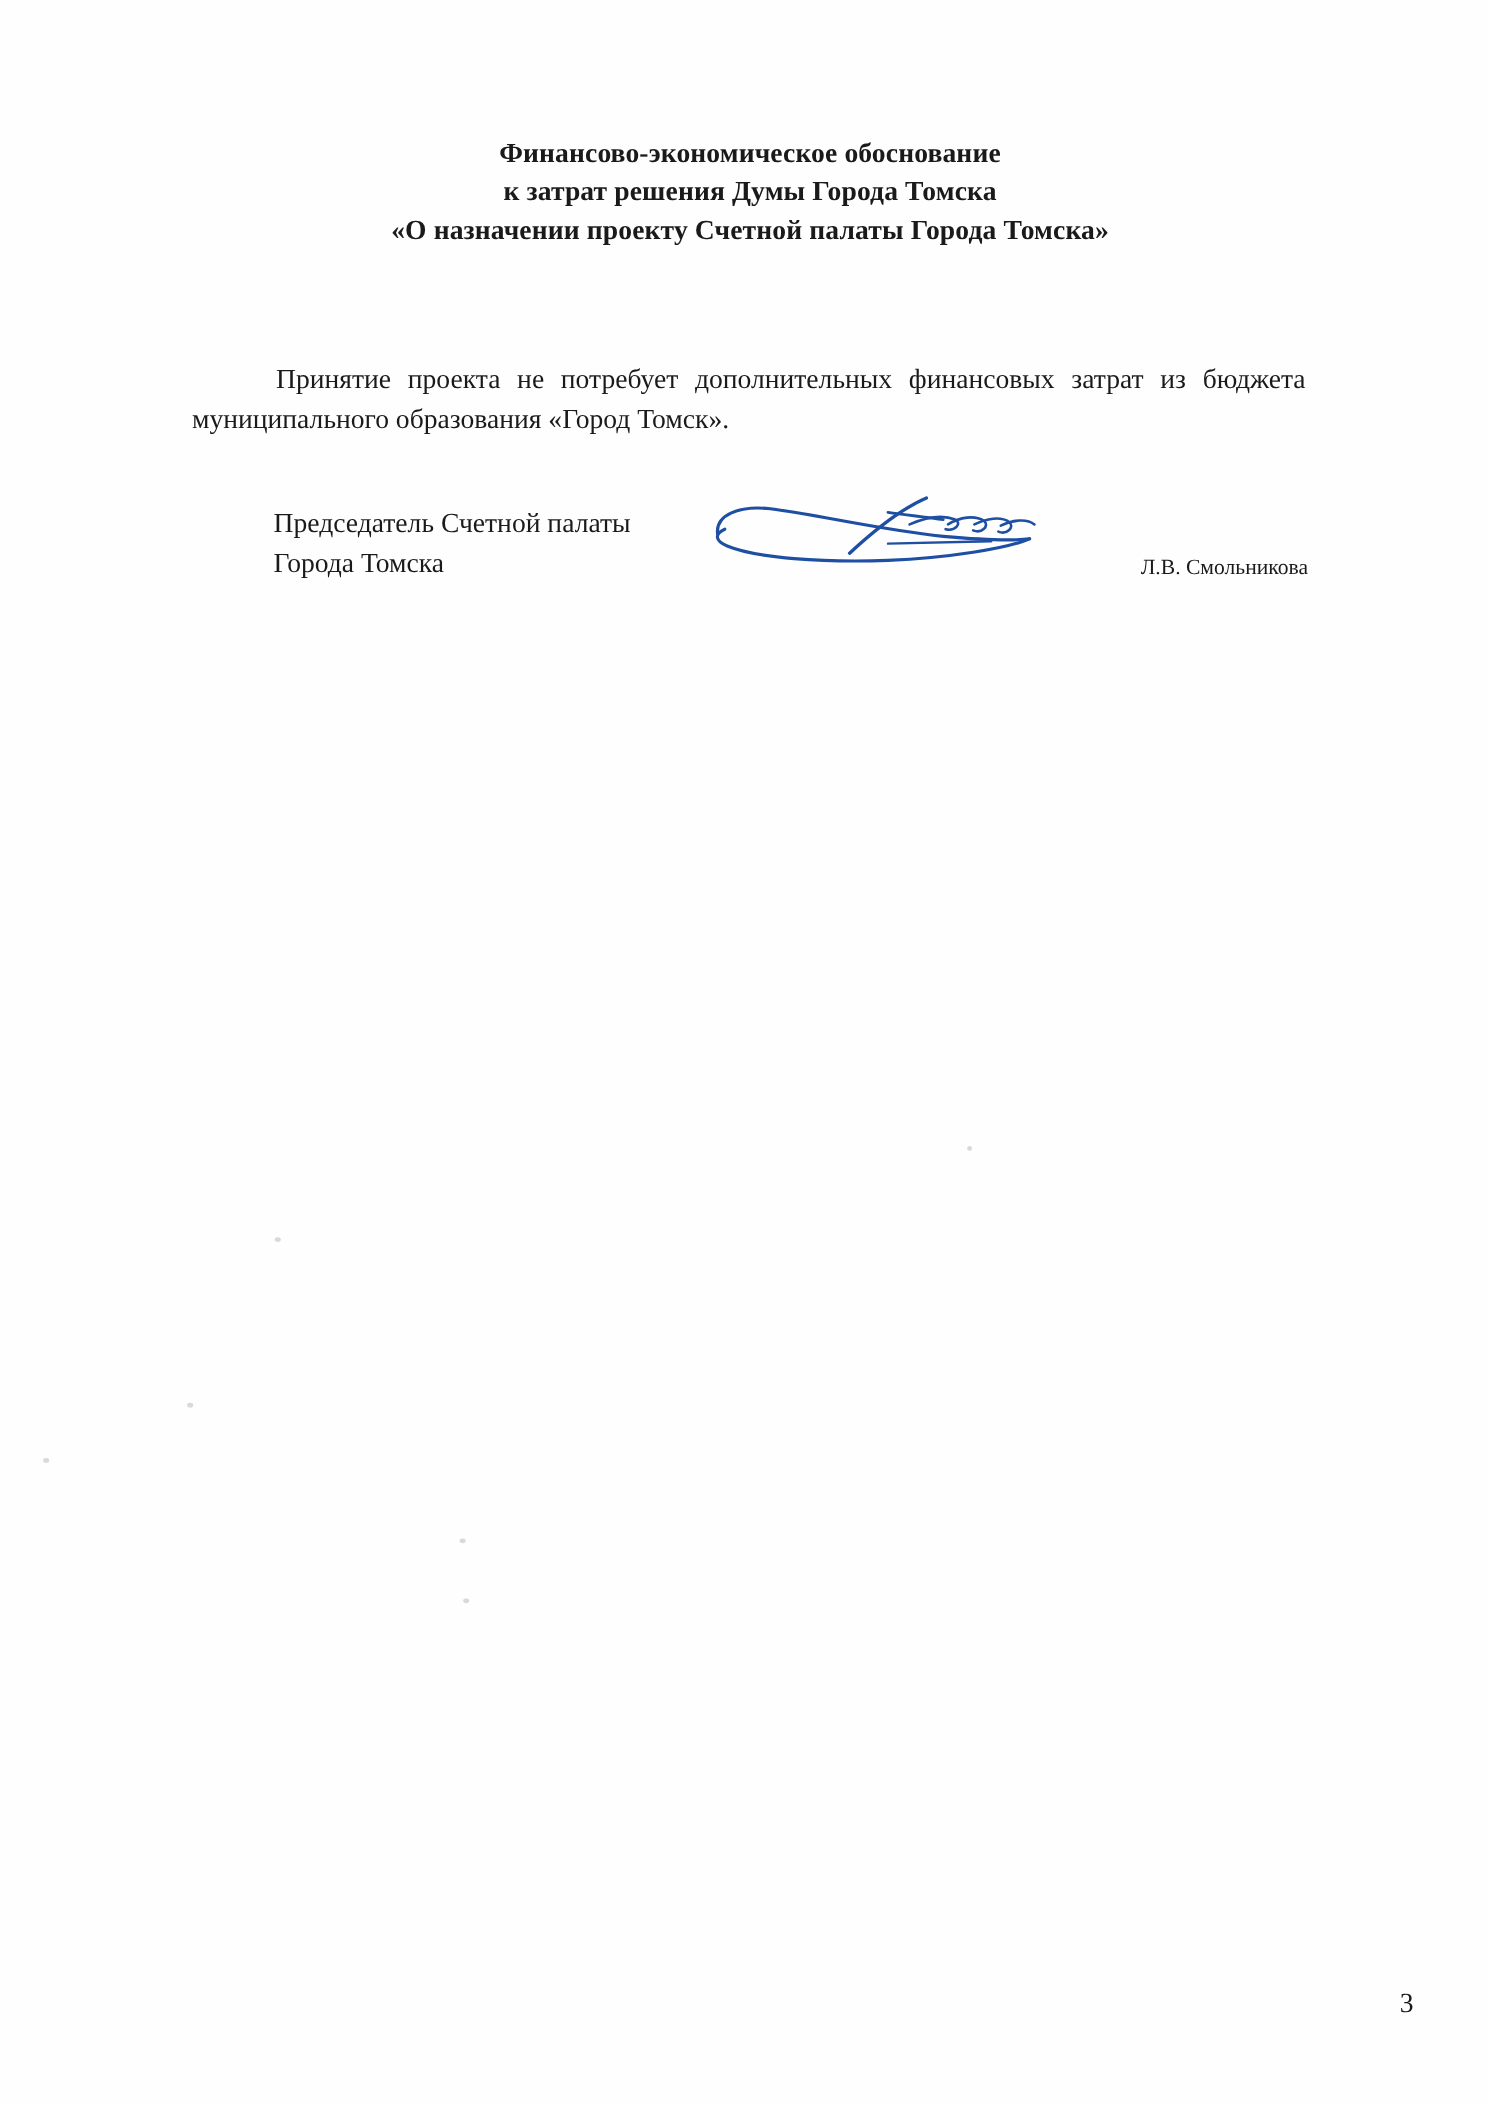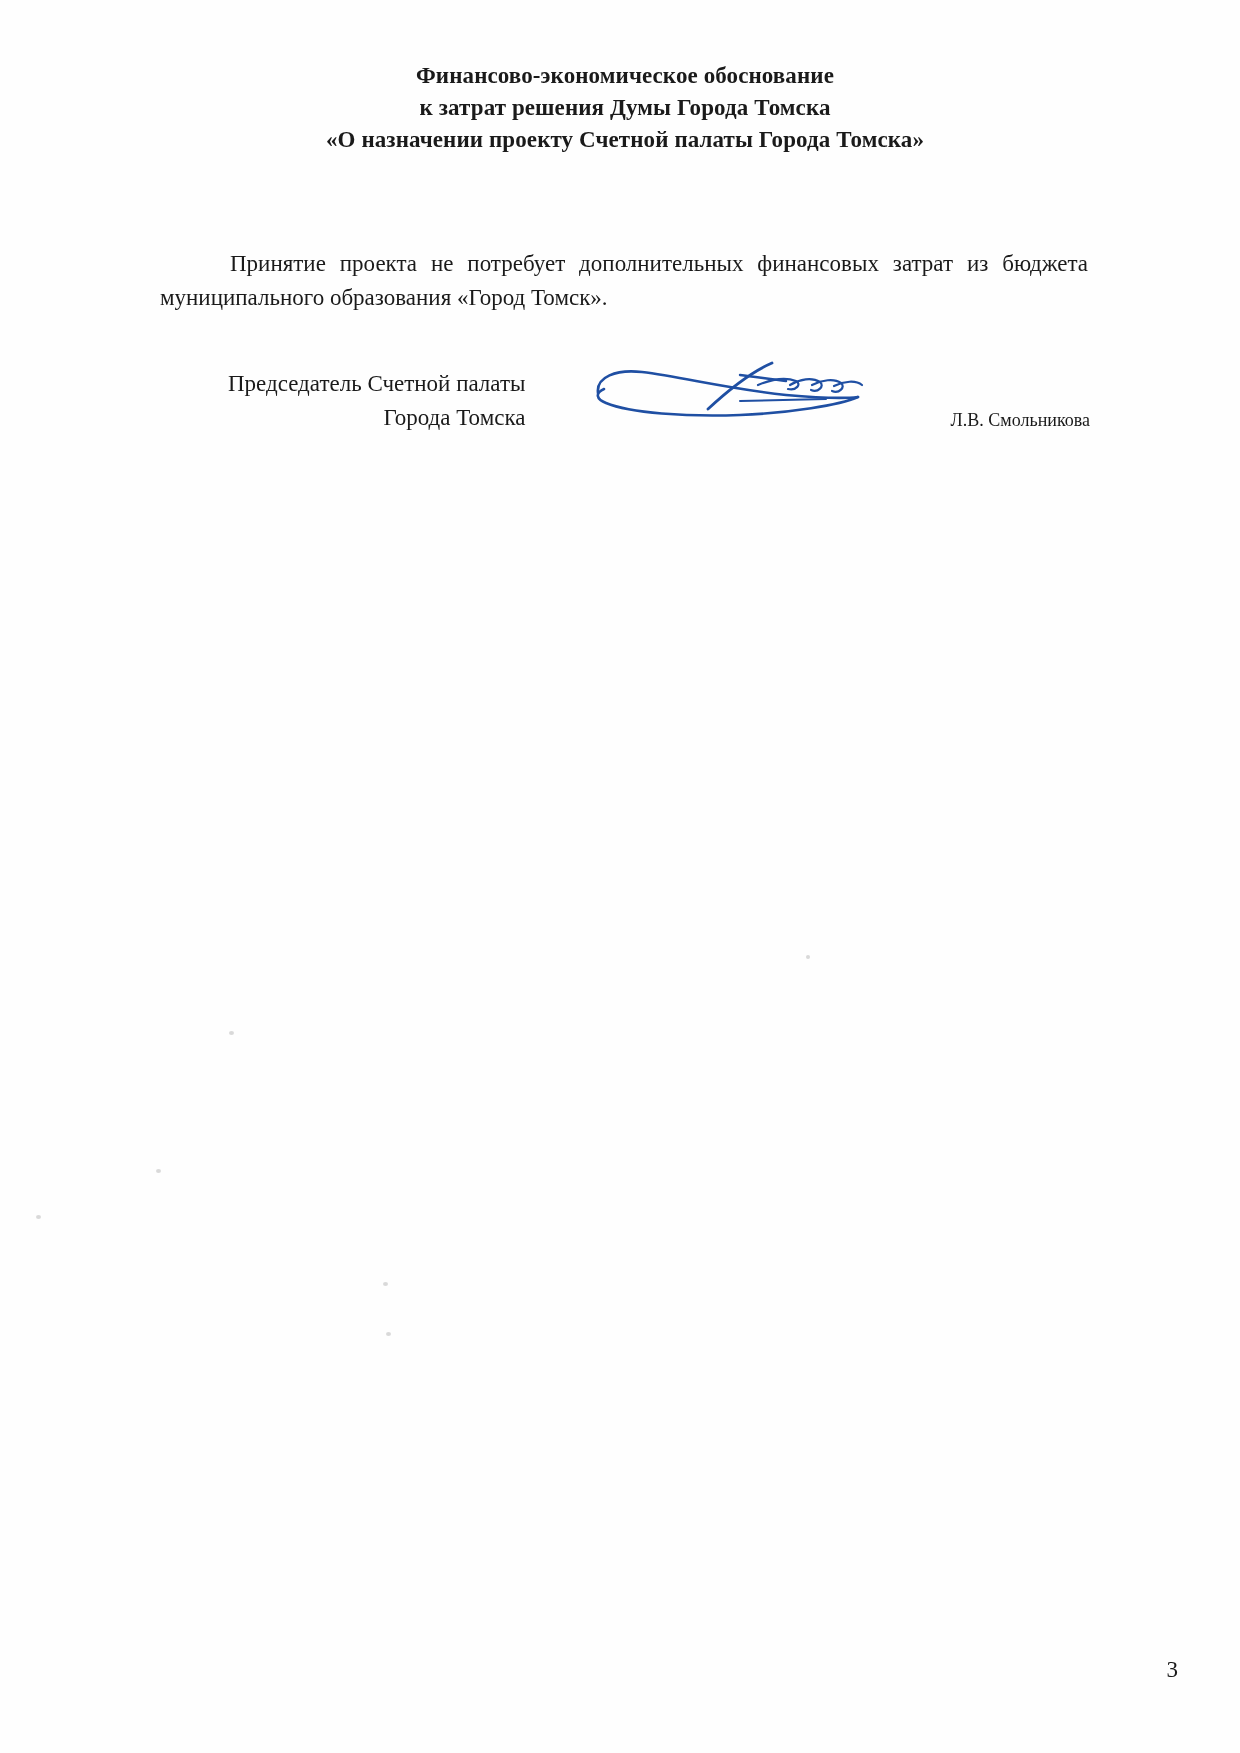--- a/index.html
+++ b/index.html
@@ -18,21 +18,21 @@
     color: #1a1a1a;
   }
   .content {
     position: absolute;
     left: 160px;
     top: 0;
     width: 930px;
     height: 100%;
   }
   .doc-title {
-    margin-top: 60px;
+    margin-top: 112px;
     text-align: center;
     font-weight: bold;
     font-size: 23px;
     line-height: 32px;
     letter-spacing: 0.1px;
   }
   .doc-title div {
     white-space: nowrap;
   }
   .title-line-1 { }
@@ -45,21 +45,20 @@
     line-height: 34px;
     text-align: justify;
     text-indent: 70px;
     padding-right: 2px;
   }
 
   .signature-block {
     margin-top: 52px;
     position: relative;
     height: 120px;
-    text-align: right;
   }
   .signer-role {
     position: absolute;
     left: 68px;
     top: 0;
     font-size: 23px;
     line-height: 34px;
     white-space: nowrap;
   }
   .signer-name {

